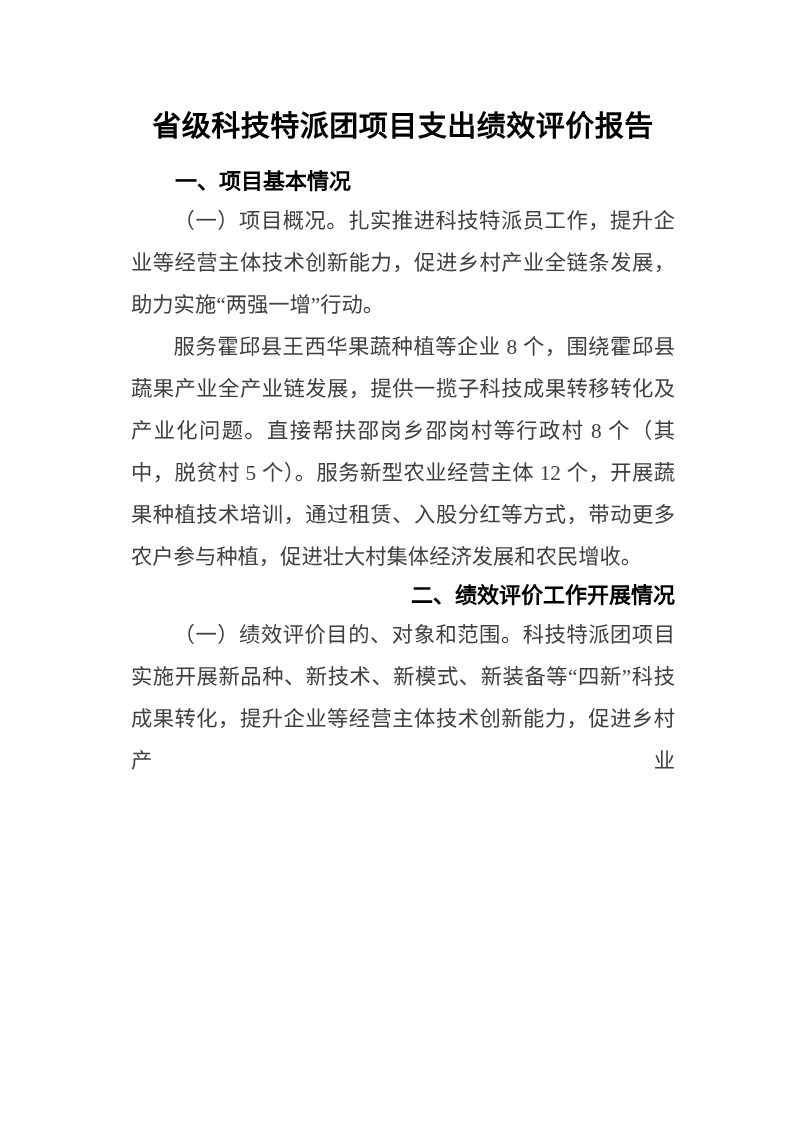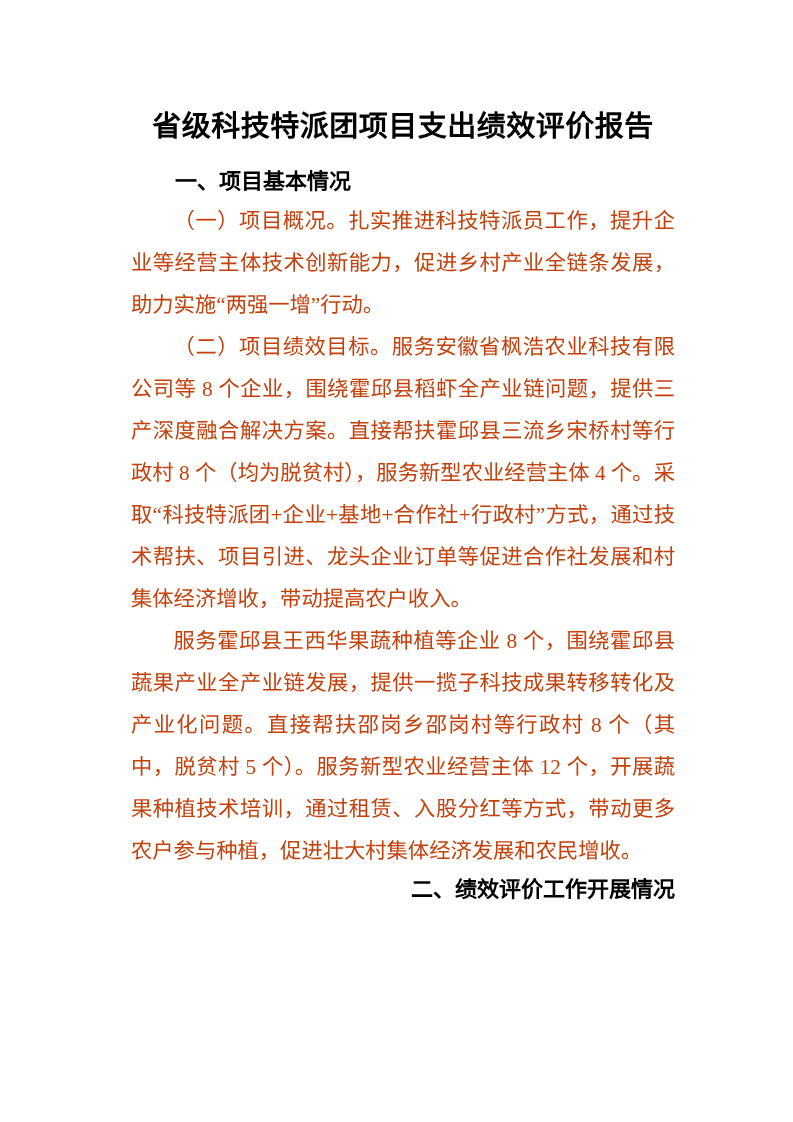--- a/index.html
+++ b/index.html
@@ -47,40 +47,40 @@
   .body-paragraph {
     margin: 0;
     font-family: "Liberation Serif", "DejaVu Serif", serif;
     font-weight: 400;
     font-size: 21.3px;
     line-height: 42px;
     text-indent: 2em;
     text-align: justify;
     line-break: loose;
     overflow-wrap: break-word;
-    color: #c2410c;
+    color: #404040;
   }
   
   .body-paragraph.continued {
     text-align-last: justify;
   }
 </style>
 </head>
 <body>
 
 <div class="page">
   <div class="content">
 
     <h1 class="doc-title">省级科技特派团项目支出绩效评价报告</h1>
 
     <h2 class="section-heading first">一、项目基本情况</h2>
 
     <p class="body-paragraph">（一）项目概况。扎实推进科技特派员工作，提升企业等经营主体技术创新能力，促进乡村产业全链条发展，助力实施“两强一增”行动。</p>
 
-    <p class="body-paragraph">（二）项目绩效目标。服务安徽省枫浩农业科技有限公司等 8 个企业，围绕霍邱县稻虾全产业链问题，提供三产深度融合解决方案。直接帮扶霍邱县三流乡宋桥村等行政村 8 个（均为脱贫村），服务新型农业经营主体 4 个。采取“科技特派团+企业+基地+合作社+行政村”方式，通过技术帮扶、项目引进、龙头企业订单等促进合作社发展和村集体经济增收，带动提高农户收入。</p>
 
     <p class="body-paragraph">服务霍邱县王西华果蔬种植等企业 8 个，围绕霍邱县蔬果产业全产业链发展，提供一揽子科技成果转移转化及产业化问题。直接帮扶邵岗乡邵岗村等行政村 8 个（其中，脱贫村 5 个）。服务新型农业经营主体 12 个，开展蔬果种植技术培训，通过租赁、入股分红等方式，带动更多农户参与种植，促进壮大村集体经济发展和农民增收。</p>
 
     <h2 class="section-heading second">二、绩效评价工作开展情况</h2>
 
+    <p class="body-paragraph continued">（一）绩效评价目的、对象和范围。科技特派团项目实施开展新品种、新技术、新模式、新装备等“四新”科技成果转化，提升企业等经营主体技术创新能力，促进乡村产业</p>
 
   </div>
 </div>
 
 </body></html>

